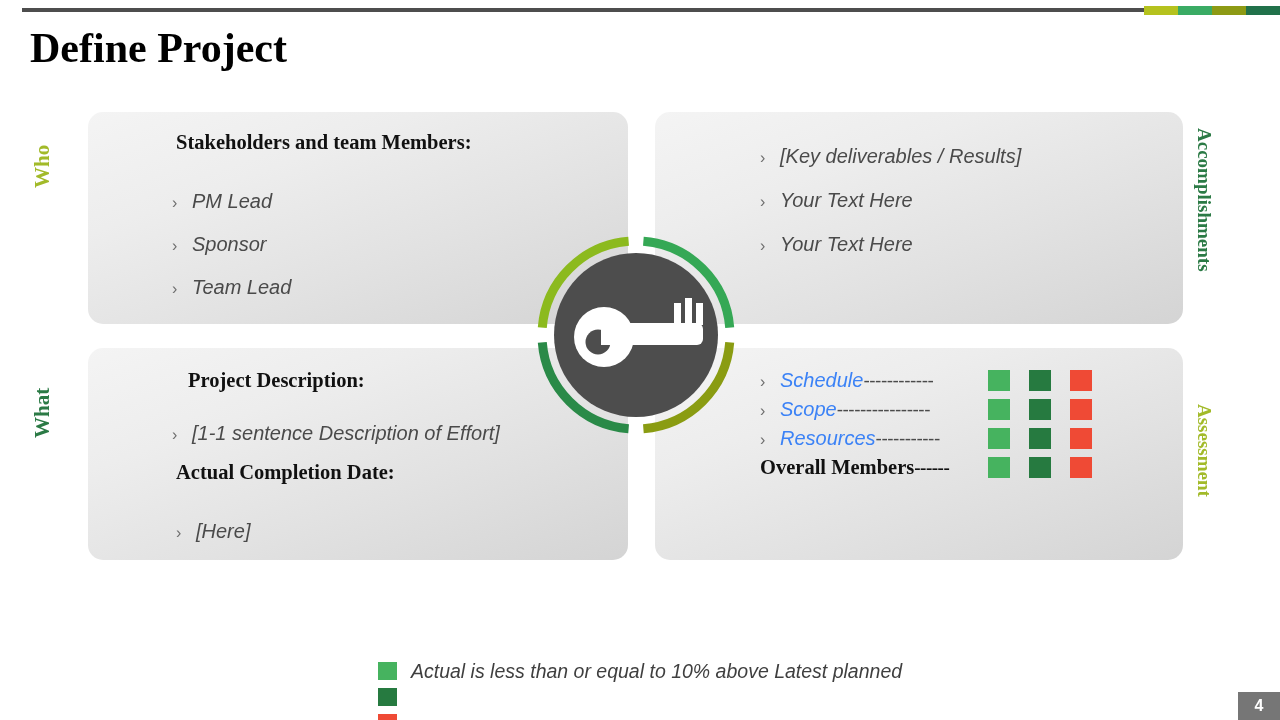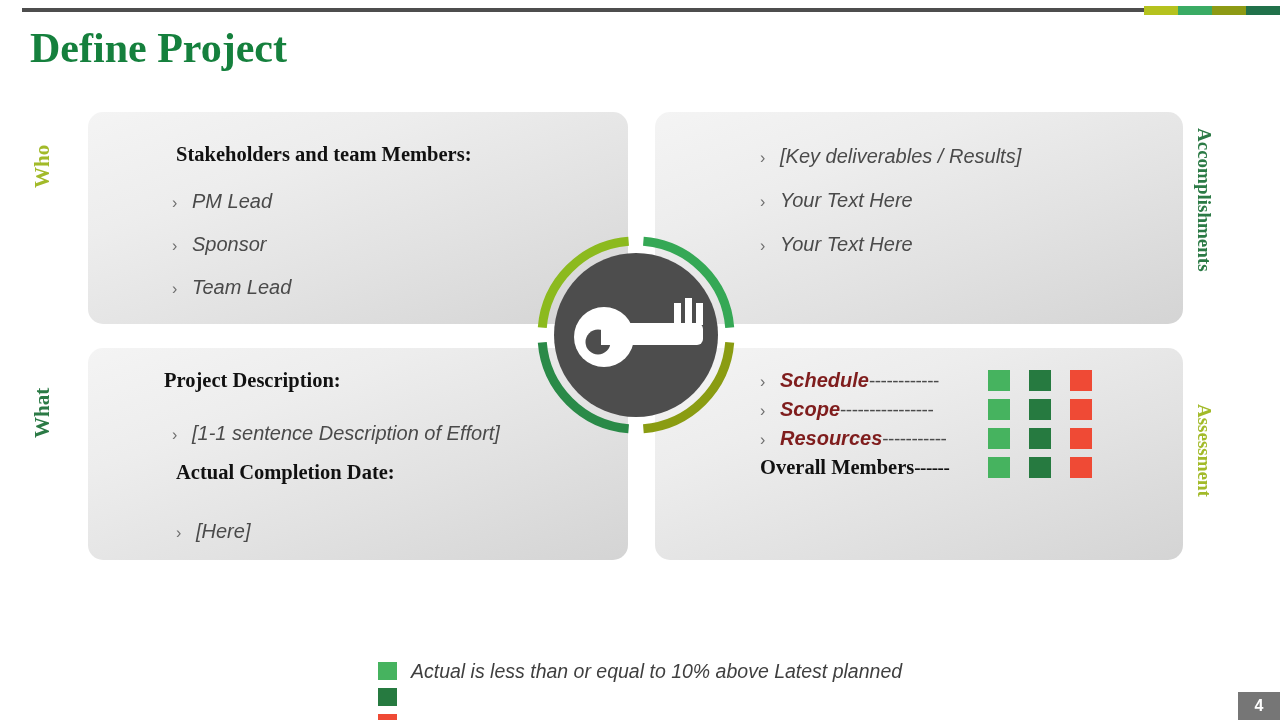--- a/index.html
+++ b/index.html
@@ -35,21 +35,21 @@
   #top-chips .chip { flex: 1 1 auto; height: 100%; }
 
   
   #page-title {
     position: absolute;
     left: 30px;
     top: 24px;
     font-family: "Liberation Serif", serif;
     font-weight: bold;
     font-size: 42px;
-    color: #15803d;
+    color: #000000;
     letter-spacing: 0px;
     white-space: nowrap;
   }
 
   
   .panel {
     position: absolute;
     border-radius: 15px;
     background: linear-gradient(160deg, #f4f4f4 0%, #ededed 30%, #e2e2e2 62%, #d4d4d4 100%);
   }
@@ -116,30 +116,30 @@
   }
   .btxt {
     font-family: "Liberation Sans", sans-serif;
     font-style: italic;
     font-size: 20px;
     color: #4a4a4a;
     margin-top: 15px;
   }
 
   
-  #who-heading { position: absolute; left: 176px; top: 143px; }
+  #who-heading { position: absolute; left: 176px; top: 131px; }
   #who-list { position: absolute; left: 172px; top: 175px; }
   #who-list .bullet-row { margin-bottom: 5px; }
 
   
   #accomplish-list { position: absolute; left: 760px; top: 130px; }
   #accomplish-list .bullet-row { margin-bottom: 6px; }
 
   
-  #what-desc-heading { position: absolute; left: 164px; top: 369px; }
+  #what-desc-heading { position: absolute; left: 188px; top: 369px; }
   #what-desc-list    { position: absolute; left: 172px; top: 407px; }
   #what-date-heading { position: absolute; left: 176px; top: 461px; }
   #what-date-list    { position: absolute; left: 176px; top: 505px; }
 
   
   #assessment-rows {
     position: absolute;
     left: 760px;
     top: 366px;
     width: 340px;
@@ -154,22 +154,21 @@
     align-items: baseline;
     width: 228px;
     flex: 0 0 228px;
     overflow: hidden;
     white-space: nowrap;
   }
   .assess-label .lead {
     font-family: "Liberation Sans", sans-serif;
     font-style: italic;
     font-size: 20px;
-    color: #7f1d1d;
-    font-weight: bold;
+    color: #3b82f6;
   }
   .assess-label.bold-row .lead {
     font-family: "Liberation Serif", serif;
     font-style: normal;
     font-weight: bold;
     font-size: 20.5px;
     color: #111111;
   }
   .assess-label .dashes {
     font-family: "Liberation Sans", sans-serif;

